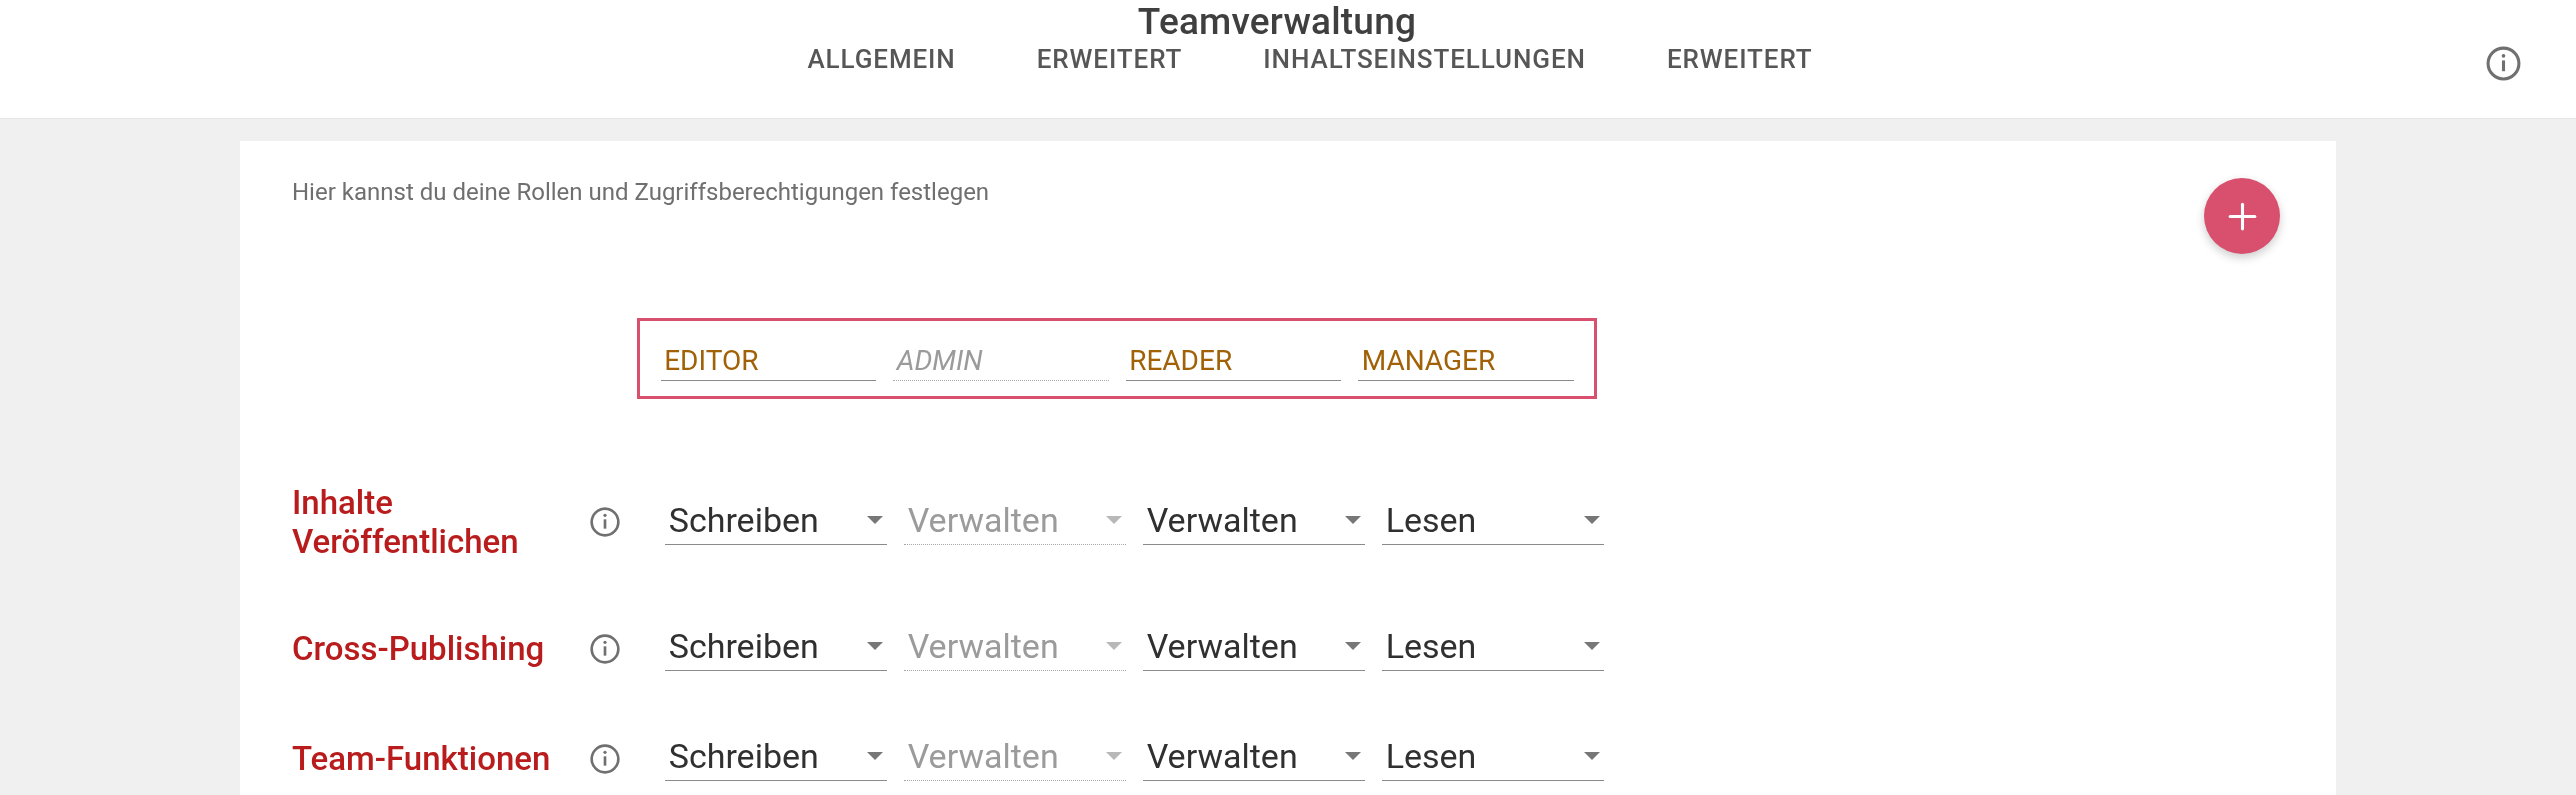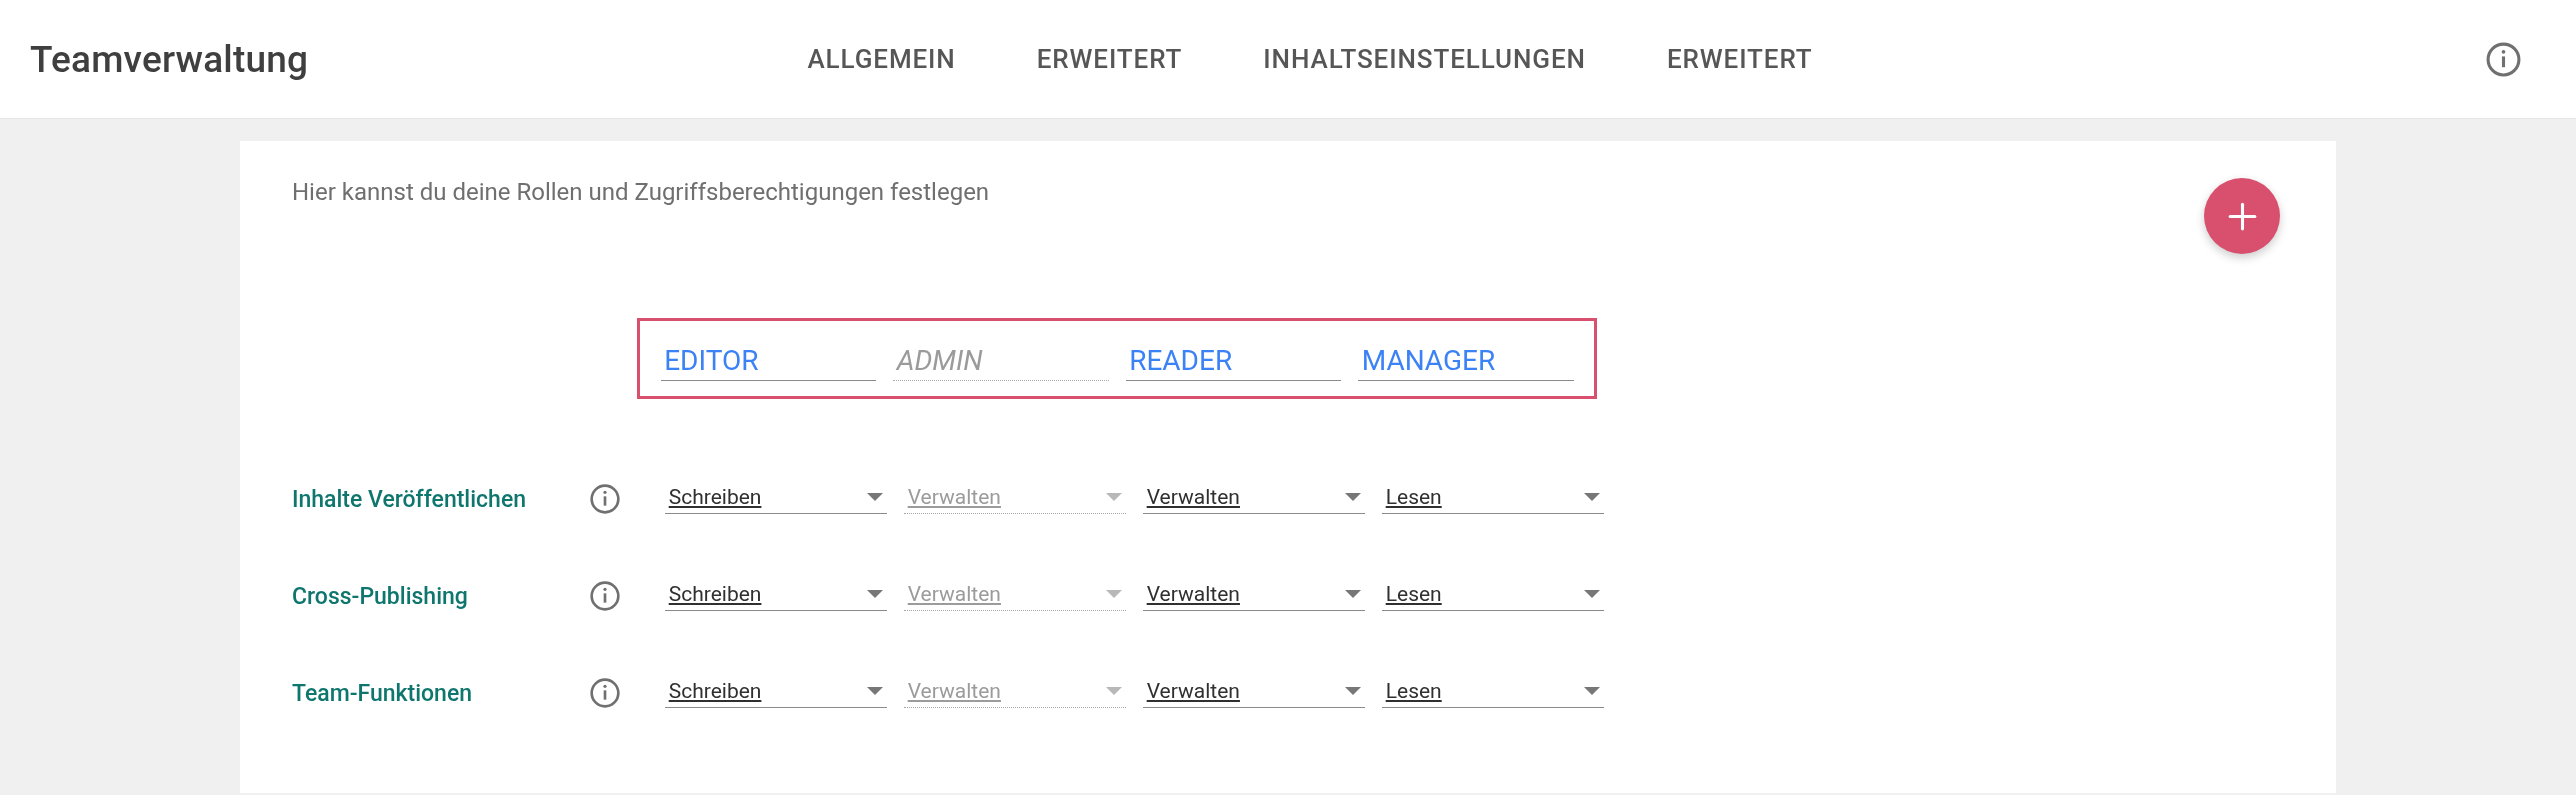--- a/index.html
+++ b/index.html
@@ -8,20 +8,21 @@
 
   
   .header {
     display: flex;
     align-items: center;
     height: 119px;
     padding: 0 52px 0 30px;
     border-bottom: 0.9px solid #e6e6e6;
     background: #ffffff;
     position: relative;
+    flex-direction: column;
   }
   .page-title {
     font-size: 37px;
     font-weight: 500;
     color: #3f3f3f;
     letter-spacing: 0.2px;
   }
   .tabs {
     position: absolute;
     left: 50%;
@@ -92,67 +93,66 @@
     padding: 22.4px 20.5px 15px 20.5px;
     display: flex;
     gap: 17px;
   }
   .role-field {
     flex: 1;
     border-bottom: 1.9px solid #8a8a8a;
     padding: 0 3.7px 3.7px 3.7px;
     font-size: 28px;
     font-weight: 400;
-    color: #3b82f6;
+    color: #a16207;
   }
   .role-field.disabled {
     color: #9b9b9b;
     border-bottom: 1.9px dotted #a9a9a9;
     font-style: italic;
   }
 
   
   .perm-grid {
     margin-top: 84px;
   }
   .perm-row {
     display: flex;
     align-items: center;
     margin-bottom: 65px;
   }
   .perm-label {
     width: 289px;
-    font-size: 23px;
+    font-size: 33px;
     font-weight: 500;
-    color: #0f766e;
+    color: #b91c1c;
     display: flex;
     align-items: center;
   }
   .perm-info {
     width: 47px;
     display: flex;
     align-items: center;
     justify-content: center;
     margin-right: 37px;
   }
   .perm-selects {
     display: flex;
     gap: 17px;
   }
   .select {
     width: 222px;
     border-bottom: 1.9px solid #8a8a8a;
     padding: 0 3.7px 3.7px 3.7px;
-    font-size: 21px;
+    font-size: 34px;
     color: #303030;
     display: flex;
     align-items: center;
     justify-content: space-between;
     cursor: pointer;
-    text-decoration: underline;
   }
   .select.disabled {
     color: #9b9b9b;
     border-bottom: 1.9px dotted #a9a9a9;
     cursor: default;
   }
   .dropdown-caret {
     width: 0; height: 0;
     border-left: 8.4px solid transparent;
     border-right: 8.4px solid transparent;

